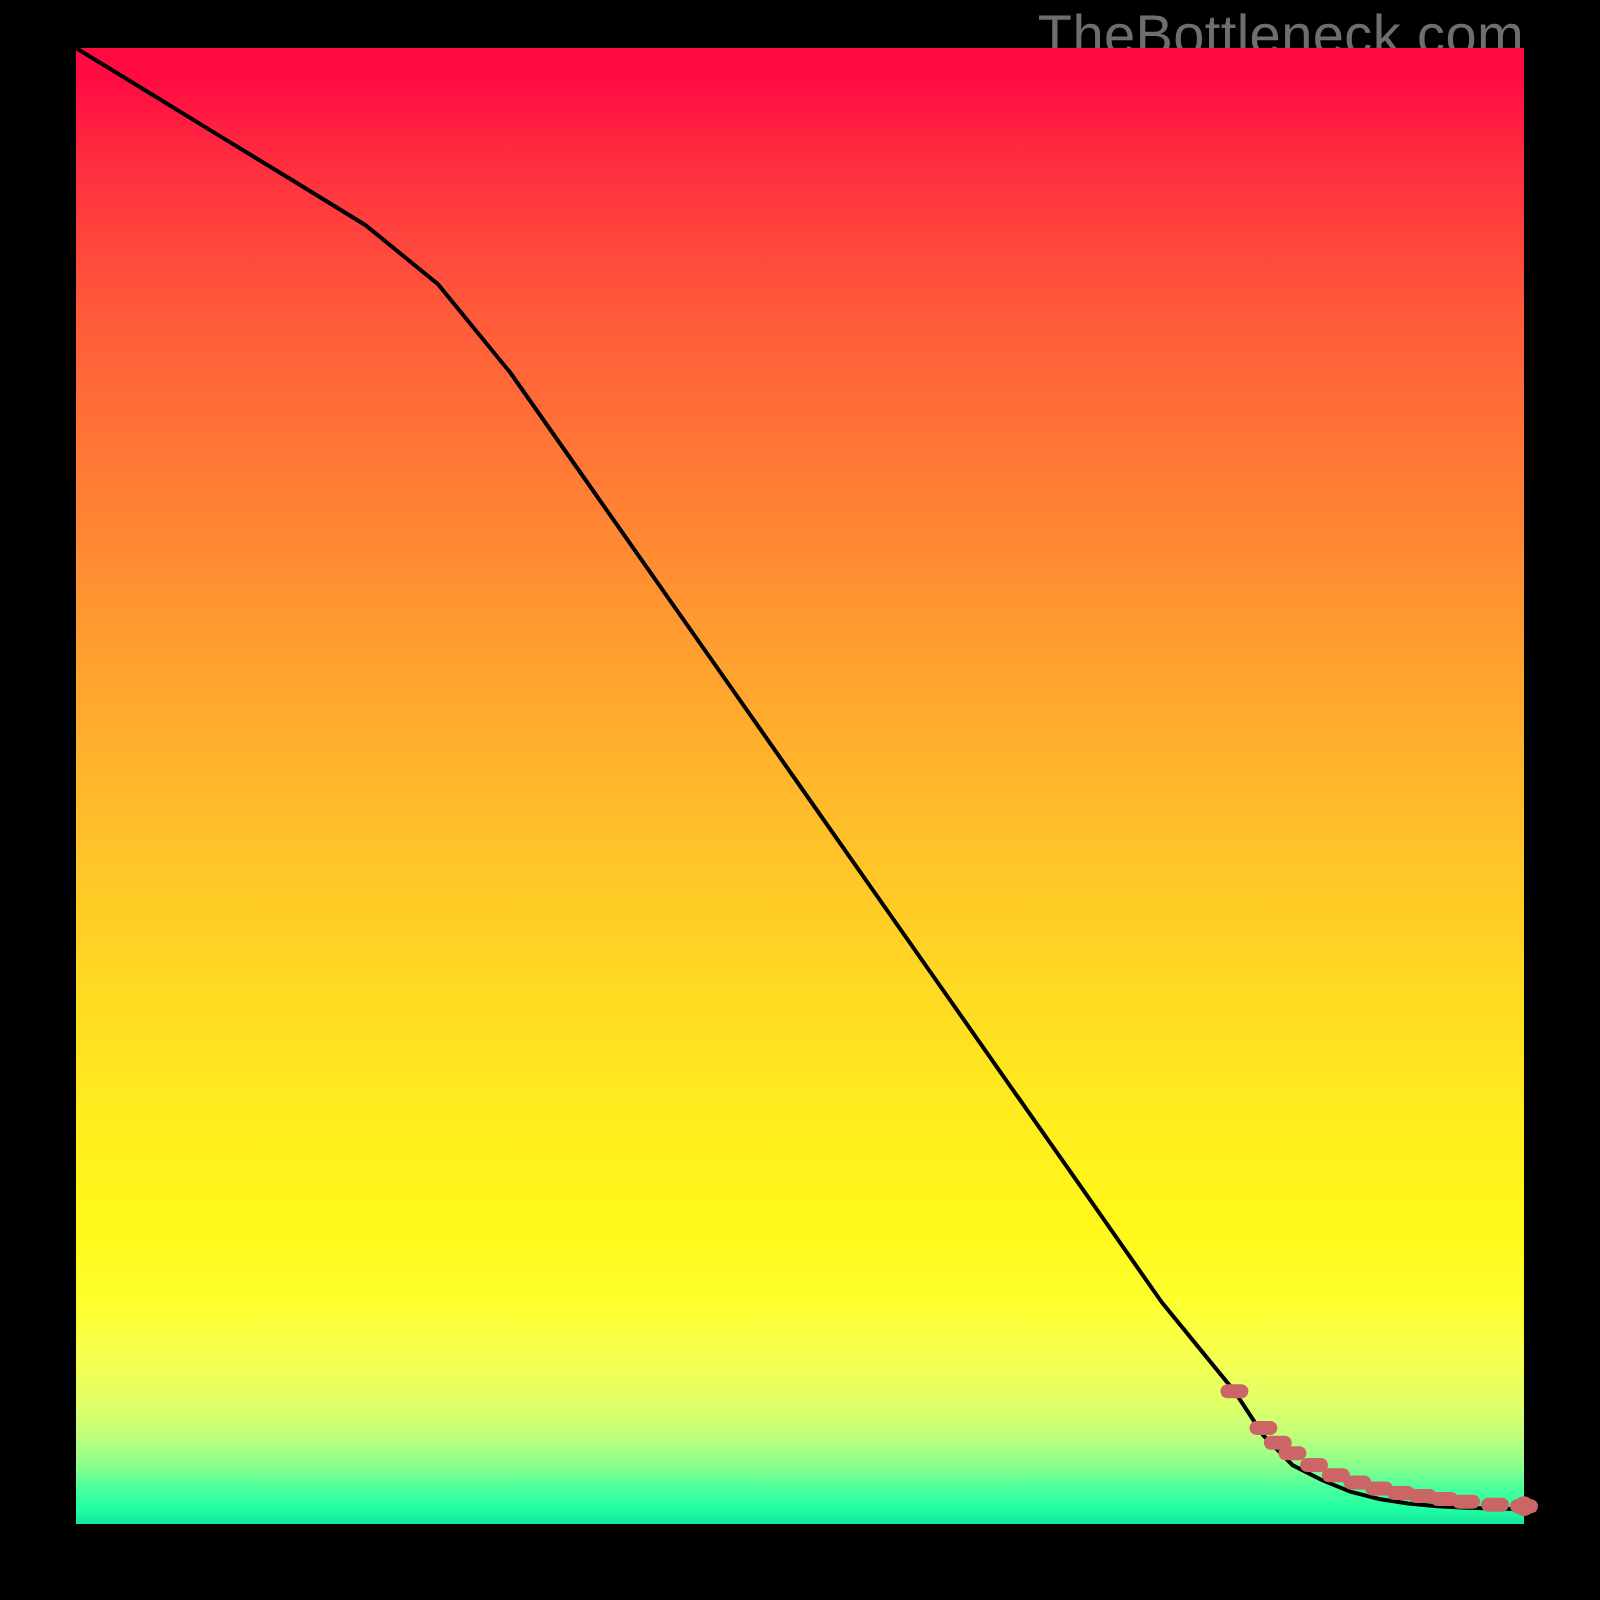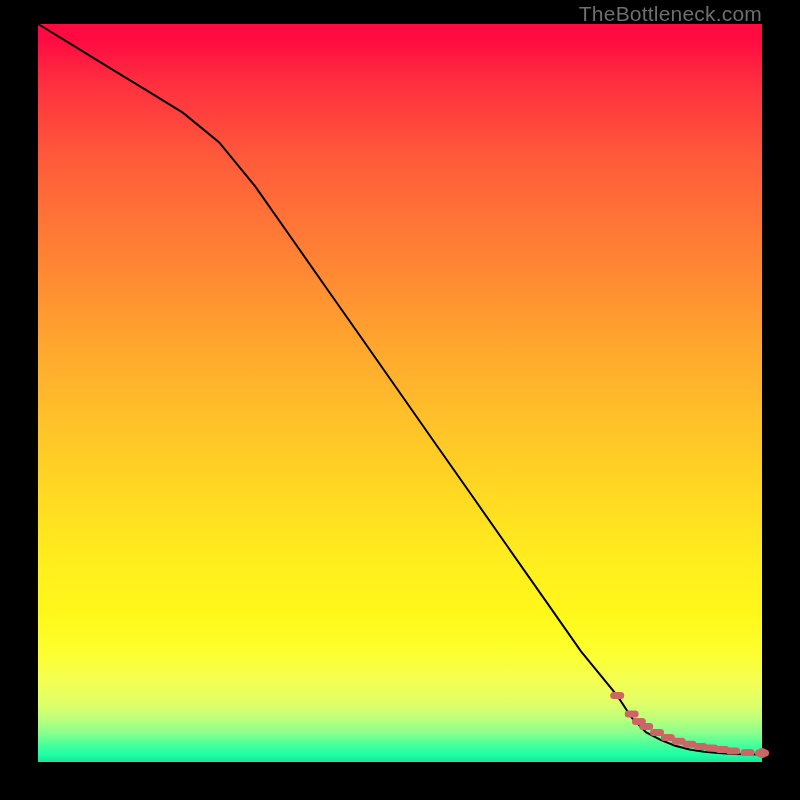--- a/index.html
+++ b/index.html
@@ -45,21 +45,21 @@
         #4eff9a 97.5%,
         #1fffa4 99%,
         #16e69a 100%
       );
   }
   .watermark {
     position: absolute;
     top: 2px;
     right: 38px;
     color: #6e6e6e;
-    font-size: 21px;
+    font-size: 28px;
     letter-spacing: 0.2px;
     font-weight: 500;
   }
   svg.overlay {
     position: absolute;
     left: 38px;
     top: 24px;
     width: 724px;
     height: 738px;
     overflow: visible;

